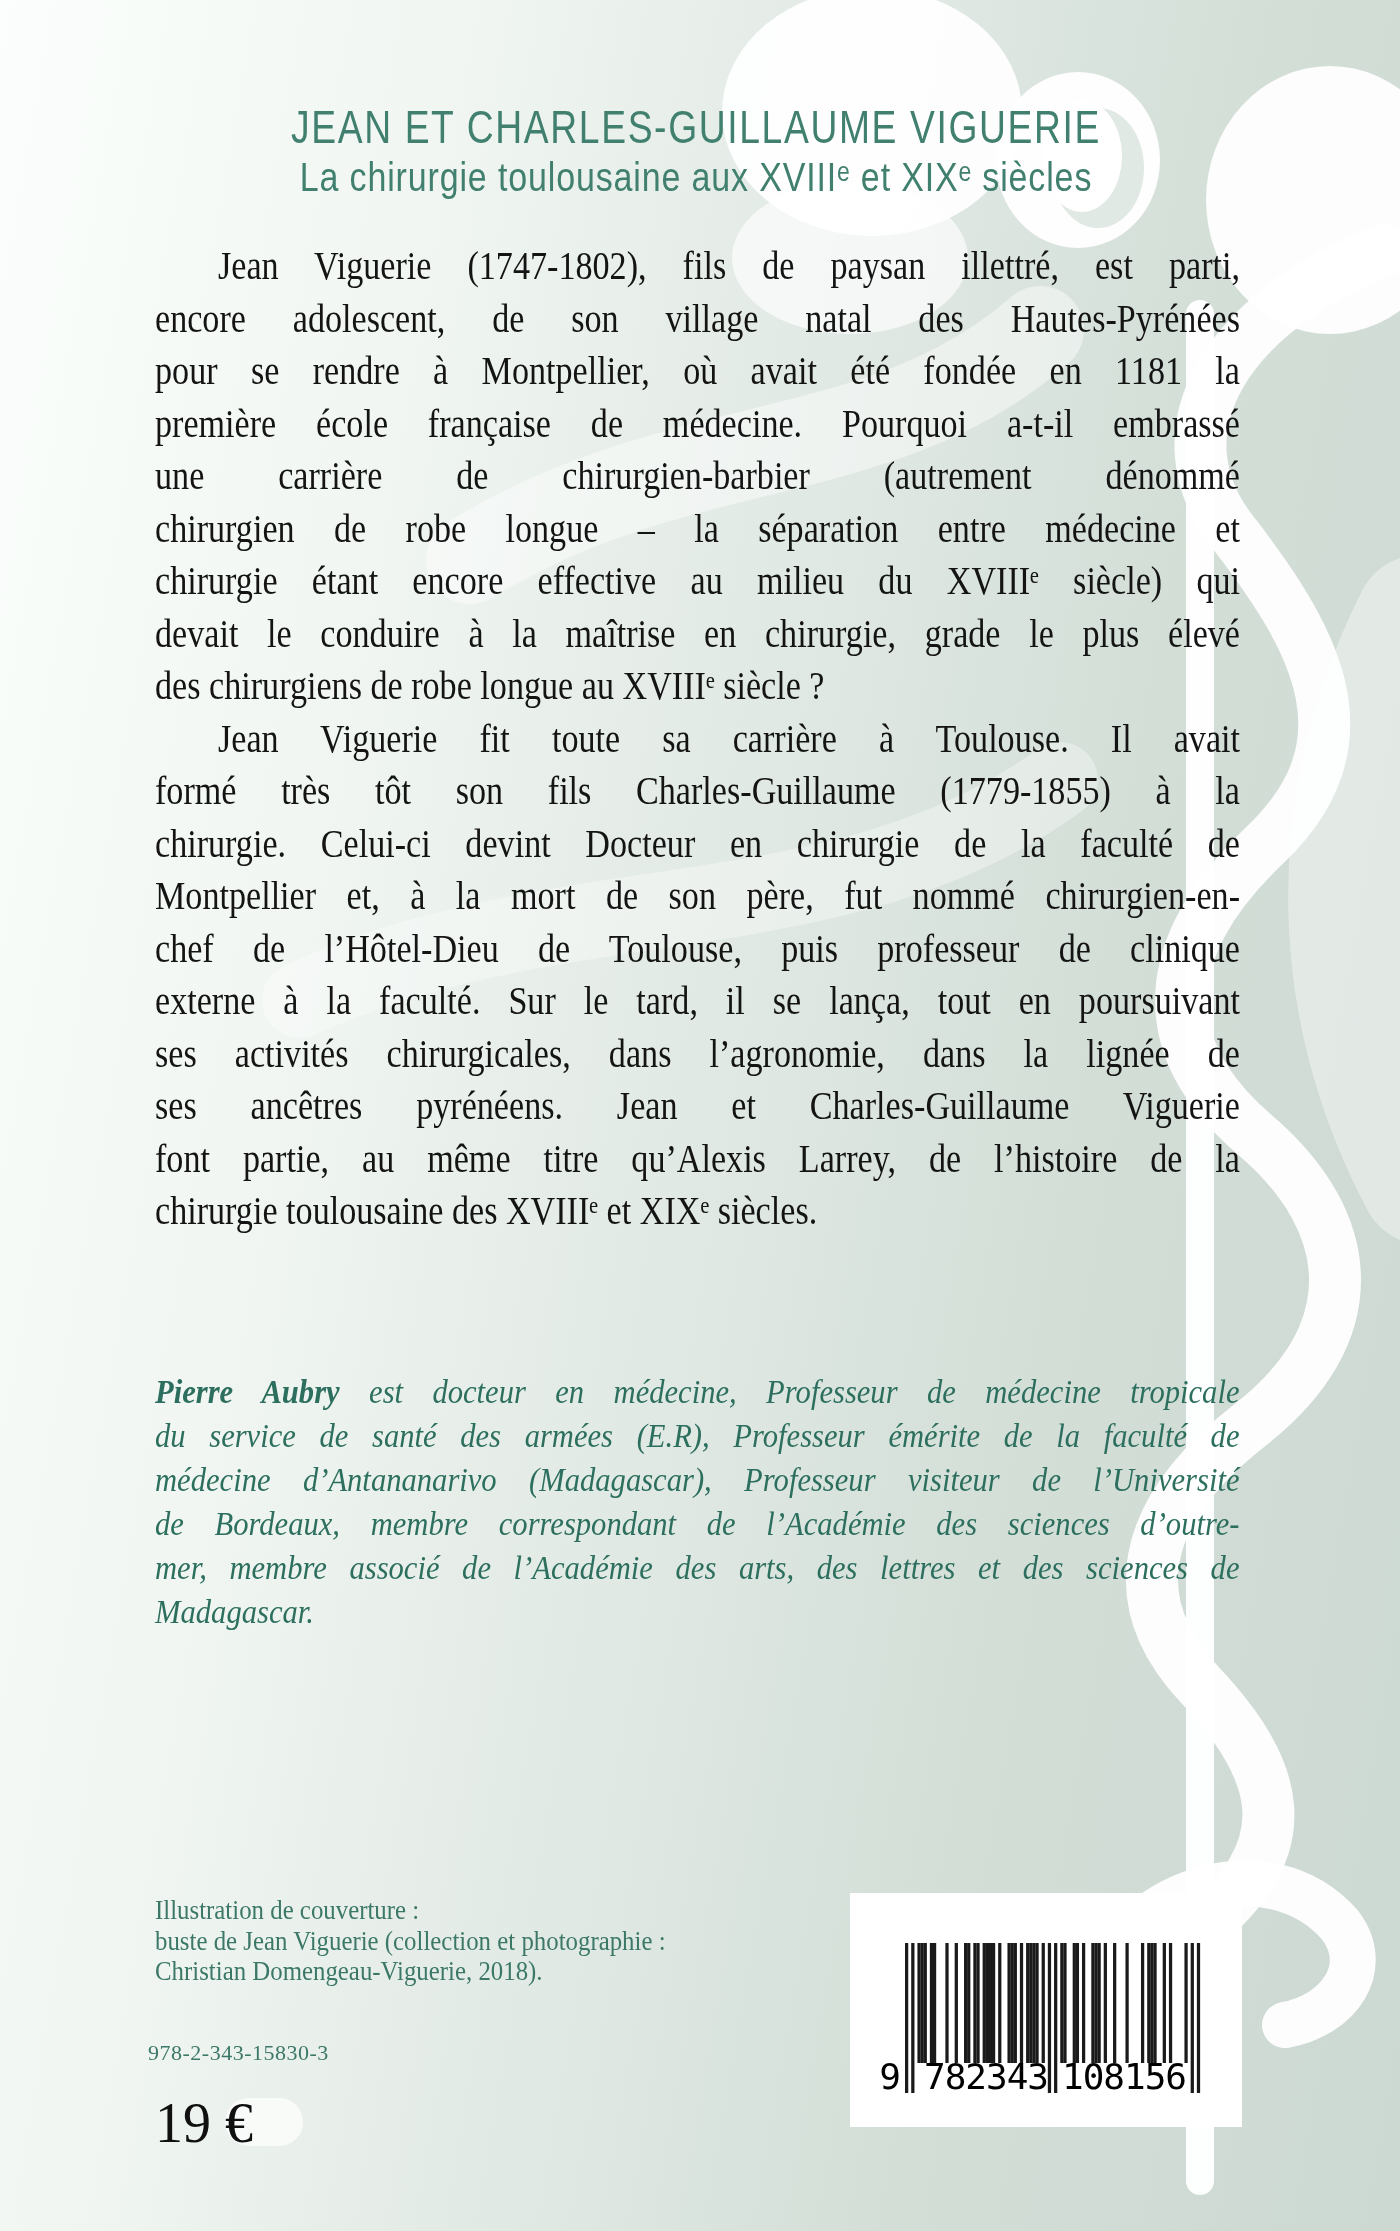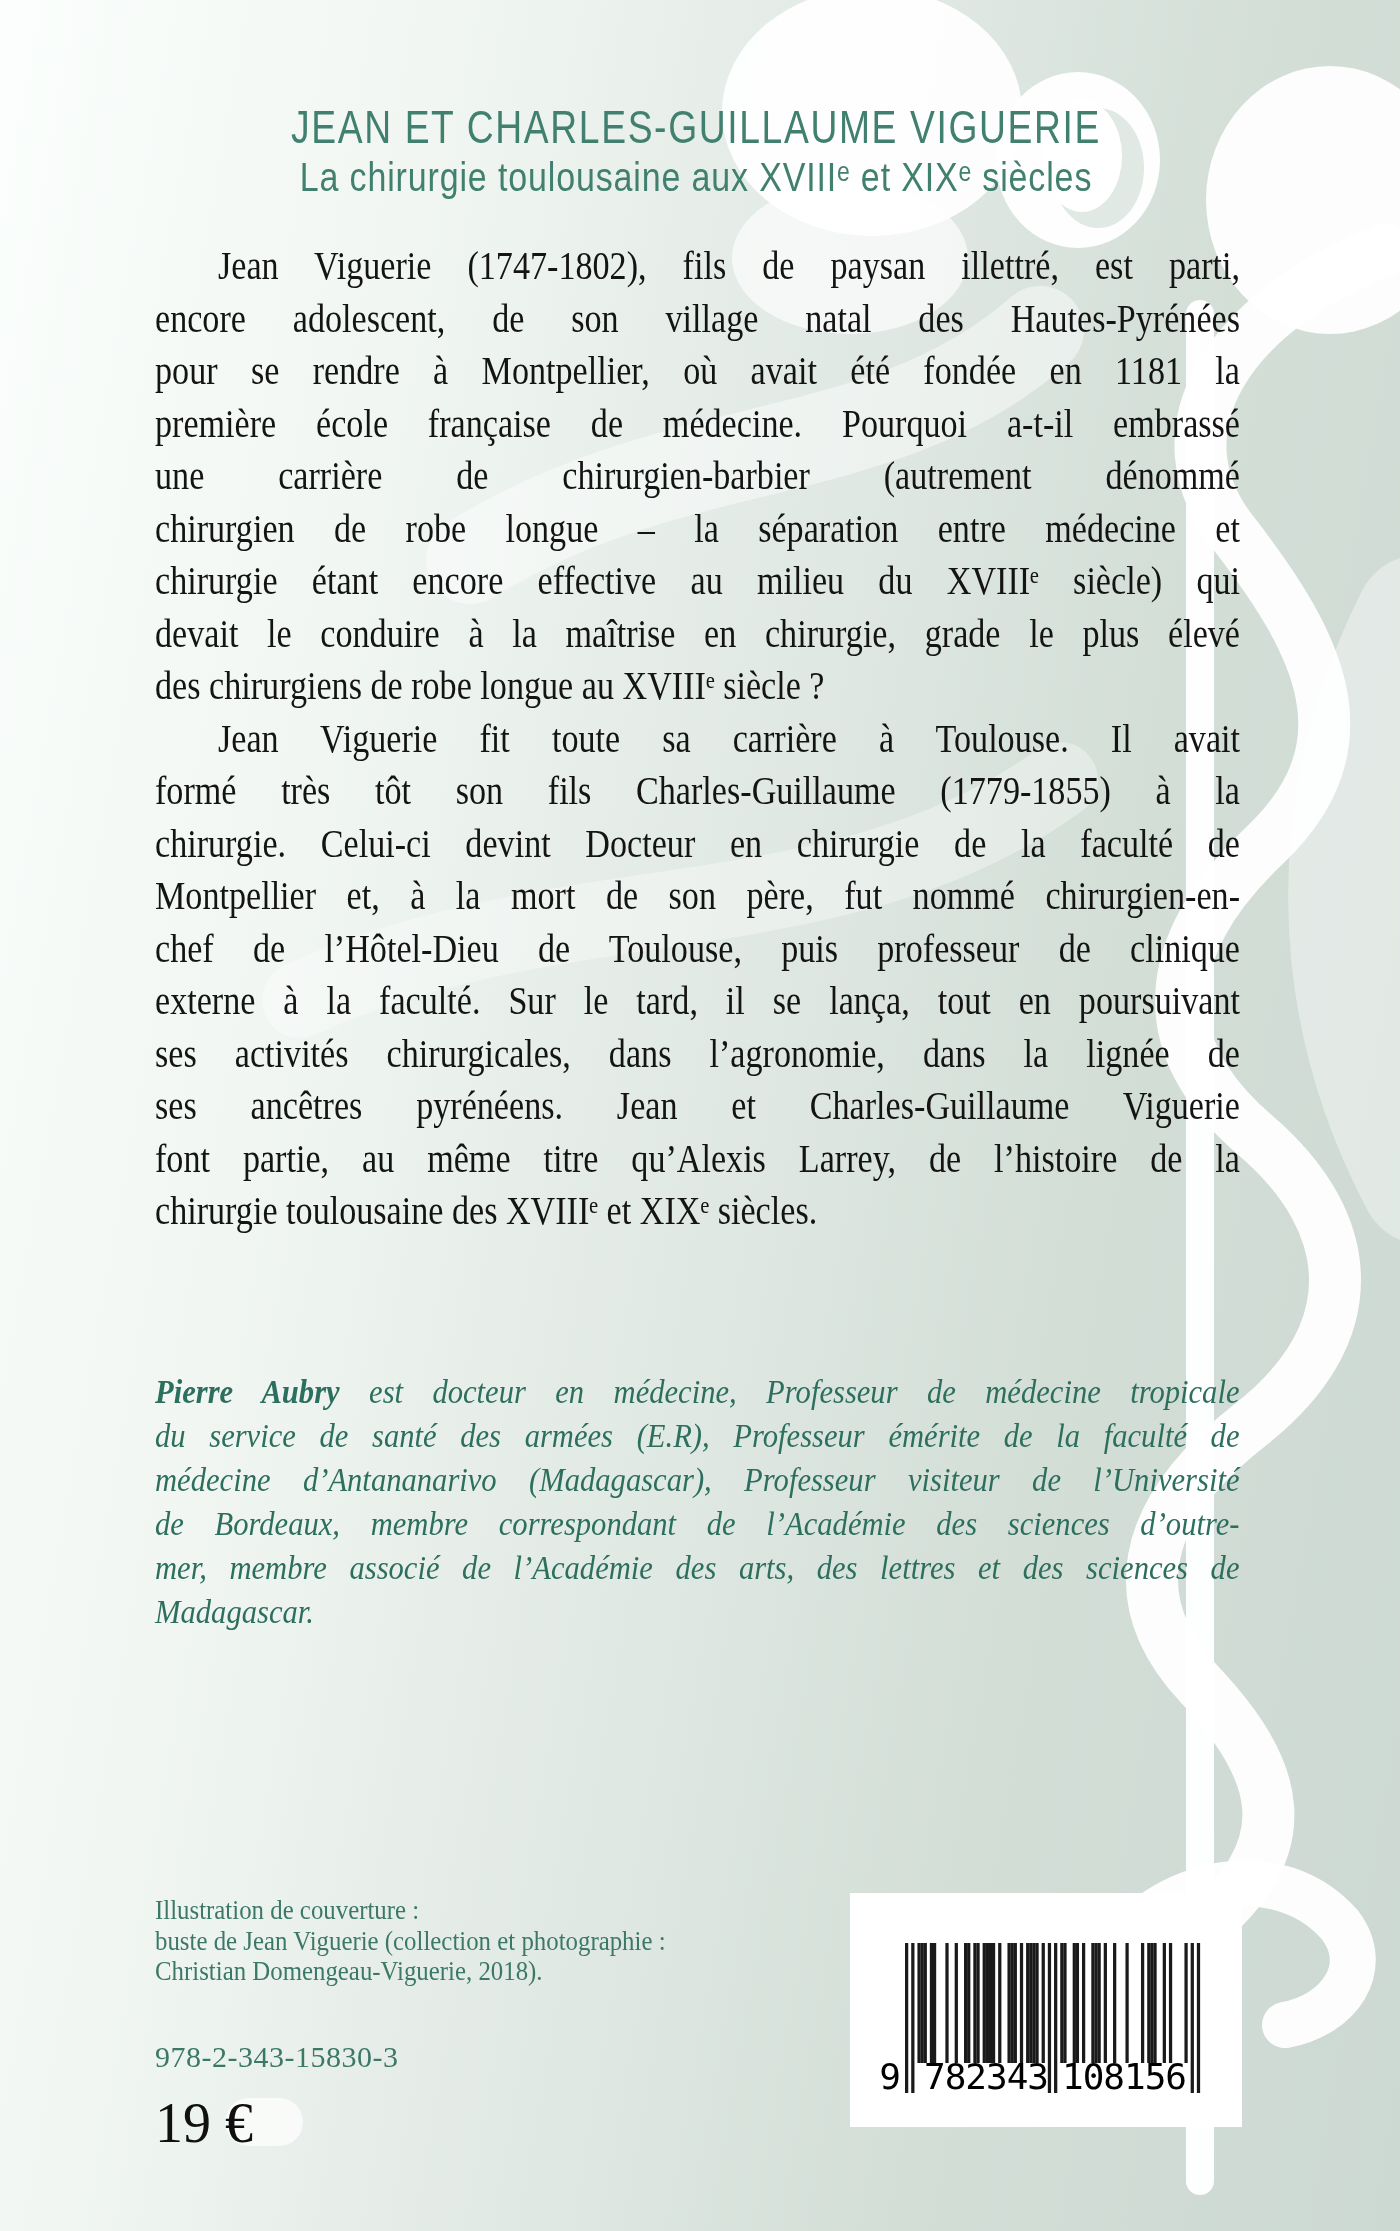--- a/index.html
+++ b/index.html
@@ -18,21 +18,21 @@
   .bl{text-align:justify;text-align-last:justify;}
   .bl.ind{text-indent:72px;}
   .bl.end{text-align-last:left;}
   #bio{position:absolute;left:155px;top:1370px;width:1205px;transform:scaleX(0.90);transform-origin:0 0;
     font-style:italic;font-size:34px;line-height:44px;color:#2d6f5e;}
   #bio b{font-weight:bold;}
   .il{text-align:justify;text-align-last:justify;}
   .il.end{text-align-last:left;}
   #credit{position:absolute;left:155px;top:1895px;width:760px;transform:scaleX(0.92);transform-origin:0 0;
     font-size:27px;line-height:30.5px;color:#3c7868;}
-  #isbn{position:absolute;left:155px;top:2040px;font-size:30px;color:#3c7868;letter-spacing:0.5px;}
+  #isbn{position:absolute;left:148px;top:2040px;font-size:22px;color:#3c7868;letter-spacing:0.5px;}
   #price{position:absolute;left:155px;top:2091px;font-size:56px;color:#101010;}
   #barcode-box{position:absolute;left:850px;top:1893px;width:392px;height:234px;background:#ffffff;}
   #barcode-svg{position:absolute;left:0;top:0;}
   .bd{position:absolute;top:163px;font-family:"DejaVu Sans Mono", monospace;font-size:36px;color:#000;letter-spacing:-1px;}
   #bd0{left:14px;width:36px;text-align:right;}
   #bd1{left:74px;width:126px;}
   #bd2{left:212px;width:126px;}
 </style>
 </head>
 <body>

